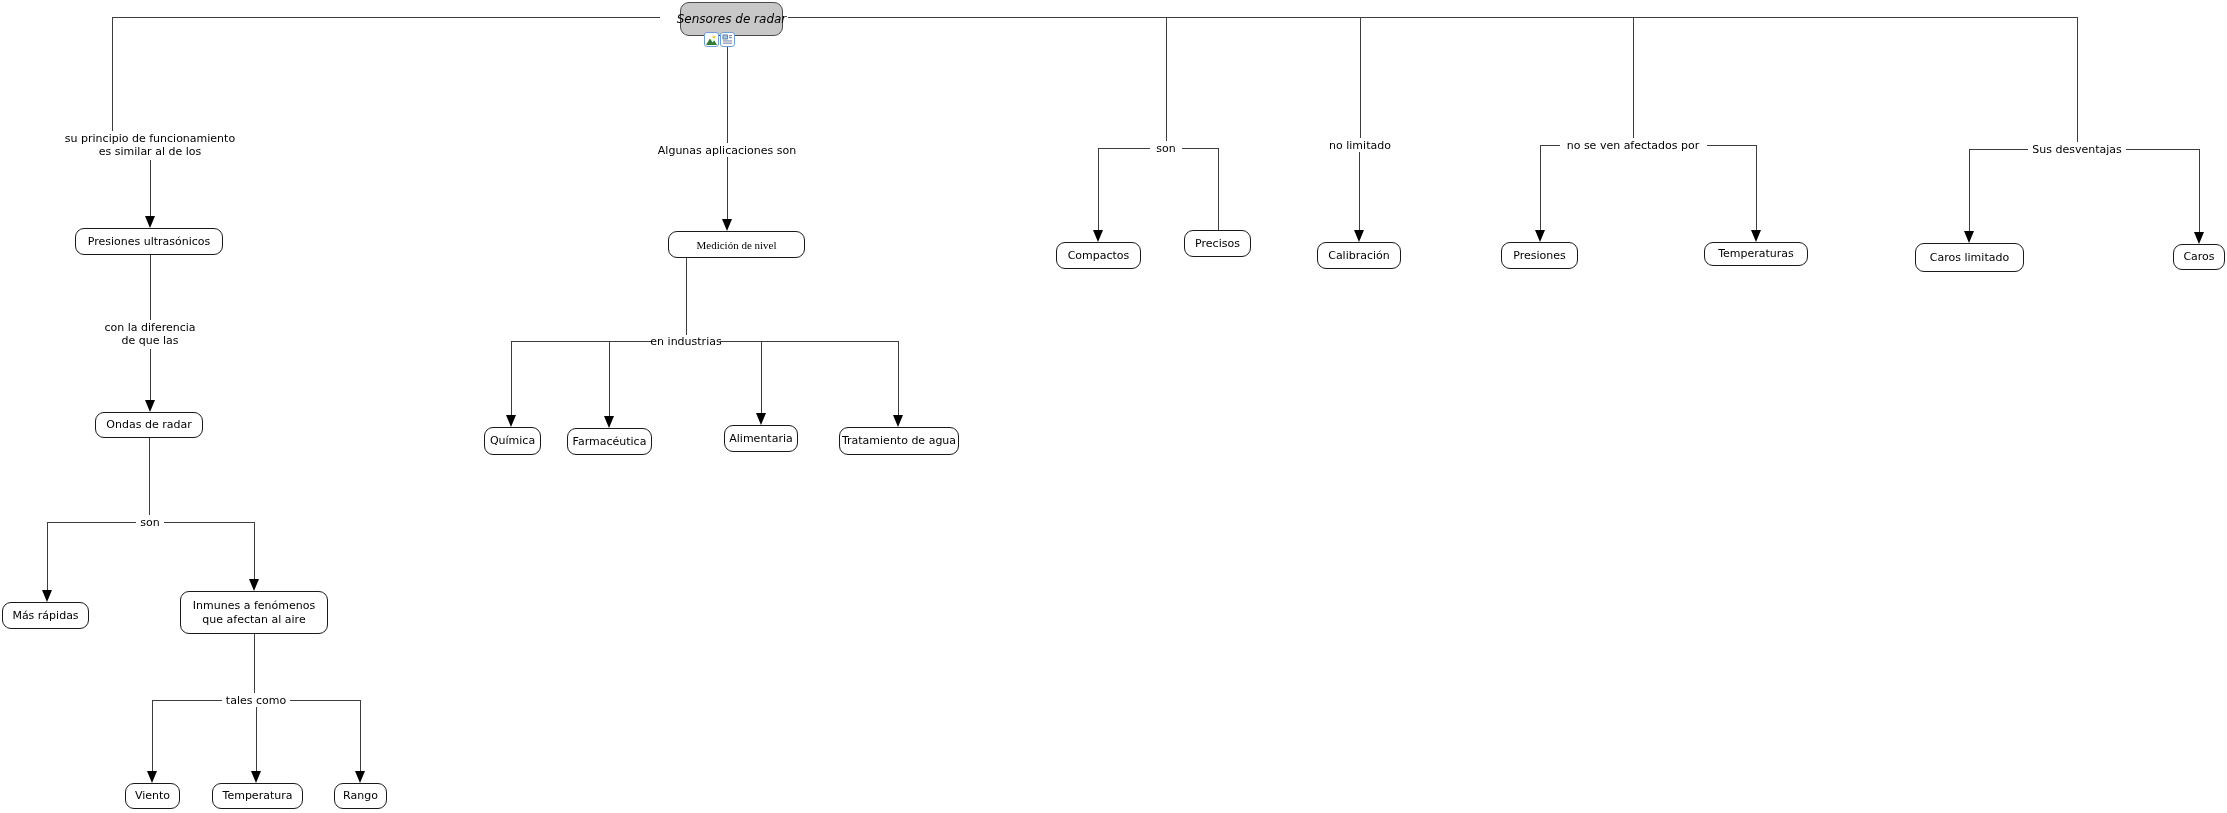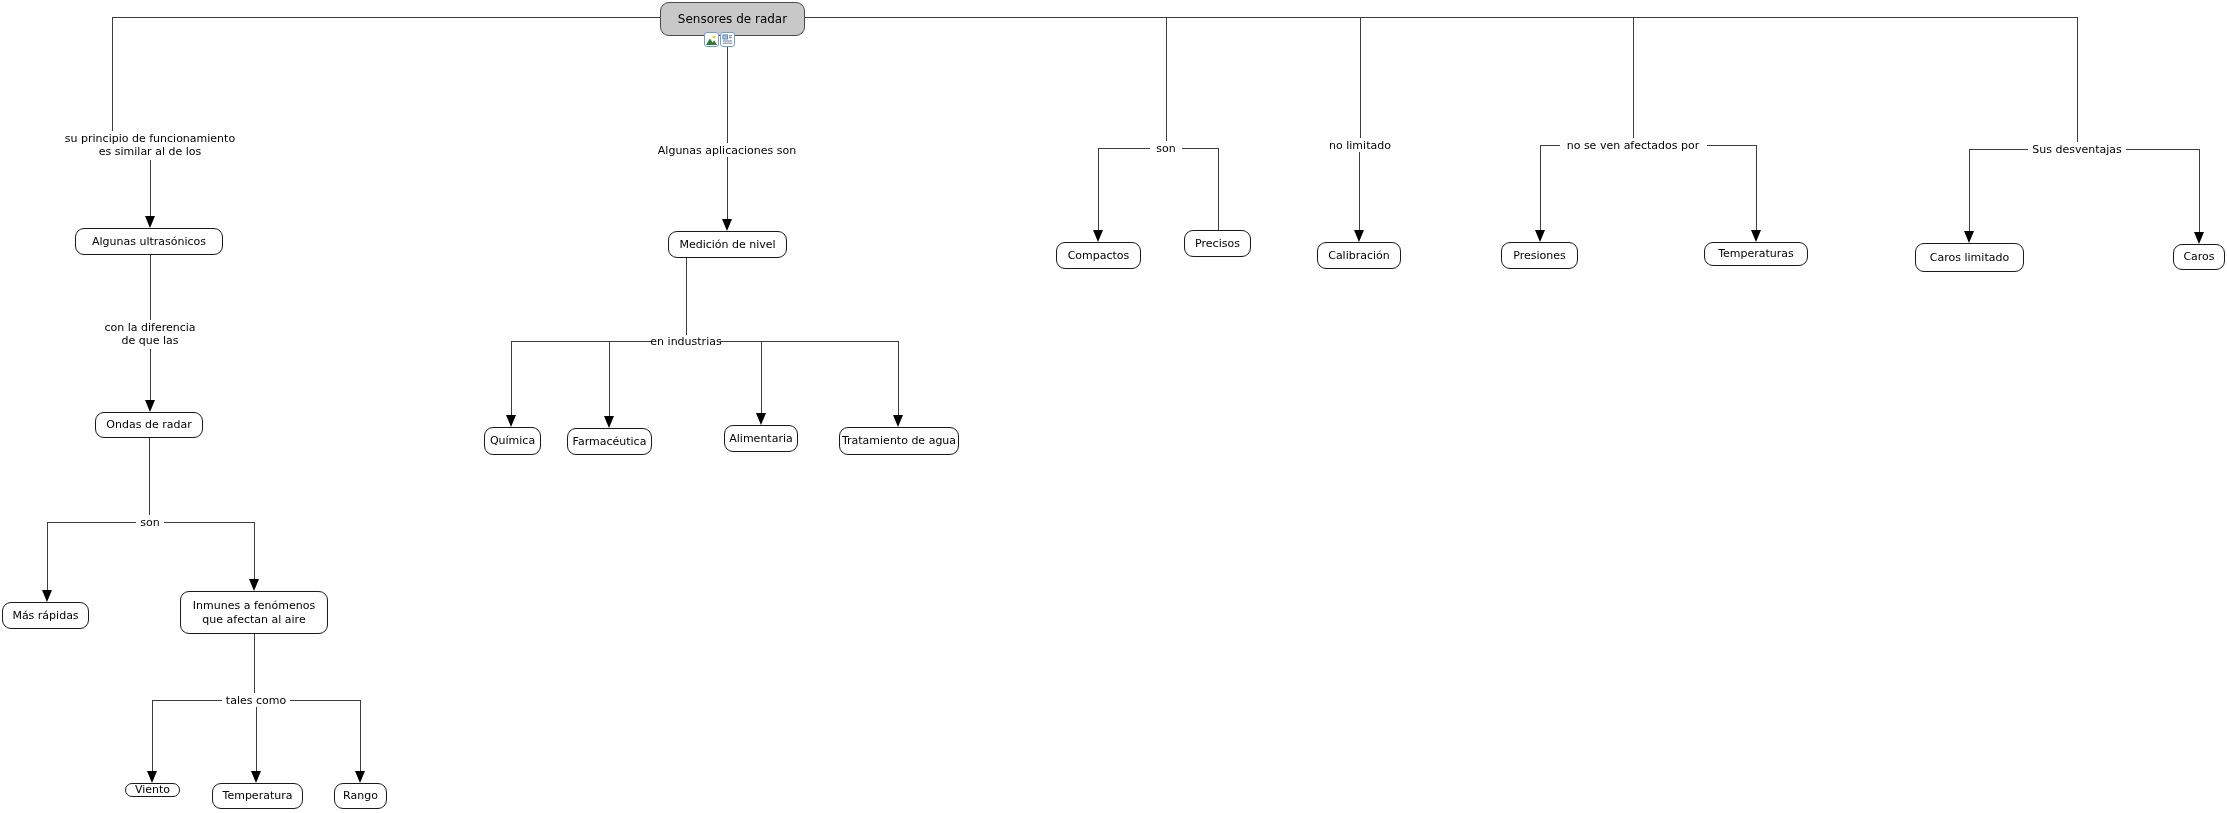--- a/index.html
+++ b/index.html
@@ -61,21 +61,21 @@
 <div id="canvas">
 
   <div class="hline" style="left:112px;top:17px;width:548px;"></div>
   <div class="hline" style="left:788px;top:17px;width:1289px;"></div>
   <div class="vline" style="left:112px;top:17px;height:114px;"></div>
   <div class="vline" style="left:1166px;top:17px;height:124px;"></div>
   <div class="vline" style="left:1360px;top:17px;height:121px;"></div>
   <div class="vline" style="left:1633px;top:17px;height:121px;"></div>
   <div class="vline" style="left:2077px;top:17px;height:125px;"></div>
 
-  <div class="box root" style="left:660px;top:2px;width:145px;height:34px;">Sensores de radar</div>
+  <div class="box root" style="left:680px;top:2px;width:103px;height:34px;font-style:italic;">Sensores de radar</div>
   <div class="res-icons">
     <span class="res-icon">
       <svg width="11" height="11" viewBox="0 0 12 12">
         <rect x="0" y="0" width="12" height="12" fill="#ffffff"></rect>
         <circle cx="8.6" cy="3.2" r="1.7" fill="#f2cf3a"></circle>
         <path d="M0 12 L4.3 4.8 L7.2 9.2 L8.8 6.8 L12 12 Z" fill="#2e7d32"></path>
       </svg>
     </span>
     <span class="res-icon">
       <svg width="11" height="11" viewBox="0 0 12 12">
@@ -86,21 +86,21 @@
         <rect x="1" y="7" width="10" height="1.2" fill="#7a87a8"></rect>
         <rect x="1" y="9.4" width="10" height="1.2" fill="#7a87a8"></rect>
       </svg>
     </span>
   </div>
 
   <div class="label" style="left:53px;top:130px;width:194px;height:30px;">su principio de funcionamiento
 es similar al de los</div>
   <div class="vline" style="left:150px;top:160px;height:58px;"></div>
   <div class="arrow" style="left:145px;top:216px;"></div>
-  <div class="box" style="left:75px;top:228px;width:148px;height:27px;">Algunas ultrasónicos</div>
+  <div class="box" style="left:75px;top:228px;width:148px;height:27px;">Presiones ultrasónicos</div>
 
   <div class="vline" style="left:150px;top:255px;height:65px;"></div>
   <div class="label" style="left:99px;top:319px;width:102px;height:30px;">con la diferencia
 de que las</div>
   <div class="vline" style="left:150px;top:349px;height:53px;"></div>
   <div class="arrow" style="left:145px;top:400px;"></div>
   <div class="box" style="left:95px;top:412px;width:108px;height:26px;">Ondas de radar</div>
 
   <div class="vline" style="left:149px;top:438px;height:77px;"></div>
   <div class="label" style="left:134px;top:515px;width:32px;height:14px;">son</div>
@@ -116,35 +116,35 @@
   <div class="box" style="left:180px;top:591px;width:148px;height:43px;">Inmunes a fenómenos
 que afectan al aire</div>
 
   <div class="vline" style="left:254px;top:634px;height:59px;"></div>
   <div class="label" style="left:222px;top:693px;width:68px;height:14px;">tales como</div>
   <div class="hline" style="left:152px;top:700px;width:70px;"></div>
   <div class="hline" style="left:290px;top:700px;width:70px;"></div>
 
   <div class="vline" style="left:152px;top:700px;height:71px;"></div>
   <div class="arrow" style="left:147px;top:771px;"></div>
-  <div class="box" style="left:125px;top:783px;width:55px;height:14px;">Viento</div>
+  <div class="box" style="left:125px;top:783px;width:55px;height:26px;">Viento</div>
 
   <div class="vline" style="left:256px;top:707px;height:64px;"></div>
   <div class="arrow" style="left:251px;top:771px;"></div>
   <div class="box" style="left:212px;top:783px;width:91px;height:26px;">Temperatura</div>
 
   <div class="vline" style="left:360px;top:700px;height:71px;"></div>
   <div class="arrow" style="left:355px;top:771px;"></div>
   <div class="box" style="left:334px;top:783px;width:53px;height:26px;">Rango</div>
 
   <div class="vline" style="left:727px;top:46px;height:97px;"></div>
   <div class="label" style="left:650px;top:143px;width:154px;height:14px;">Algunas aplicaciones son</div>
   <div class="vline" style="left:727px;top:157px;height:62px;"></div>
   <div class="arrow" style="left:722px;top:219px;"></div>
-  <div class="box" style="left:668px;top:231px;width:119px;height:27px;">Medición de nivel</div>
+  <div class="box" style="left:668px;top:231px;width:137px;height:27px;font-family:Liberation Serif, serif;">Medición de nivel</div>
 
   <div class="vline" style="left:686px;top:258px;height:77px;"></div>
   <div class="label" style="left:652px;top:334px;width:68px;height:14px;">en industrias</div>
   <div class="hline" style="left:511px;top:341px;width:141px;"></div>
   <div class="hline" style="left:720px;top:341px;width:178px;"></div>
 
   <div class="vline" style="left:511px;top:341px;height:74px;"></div>
   <div class="arrow" style="left:506px;top:415px;"></div>
   <div class="box" style="left:484px;top:427px;width:57px;height:28px;">Química</div>
 

